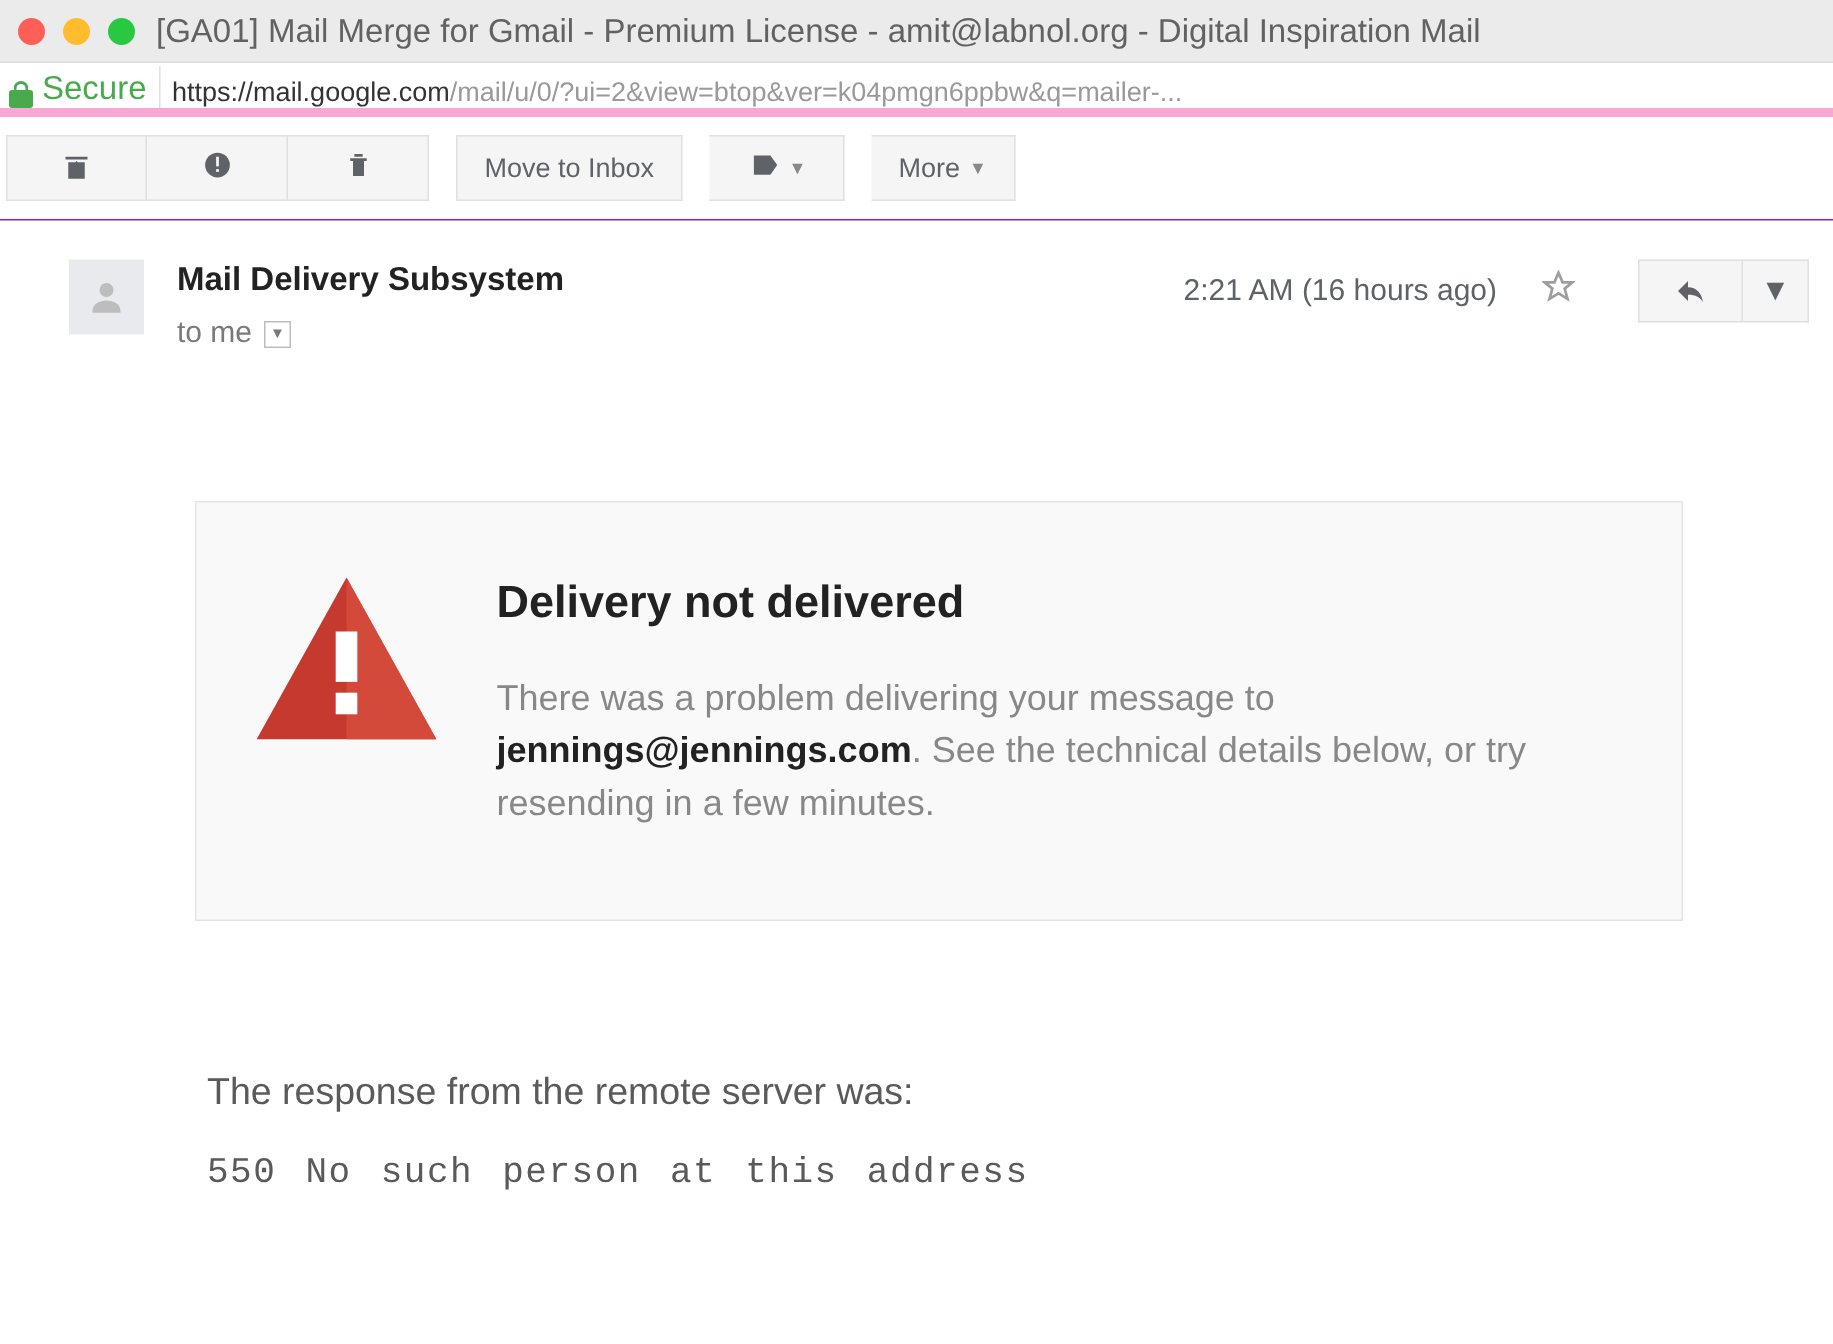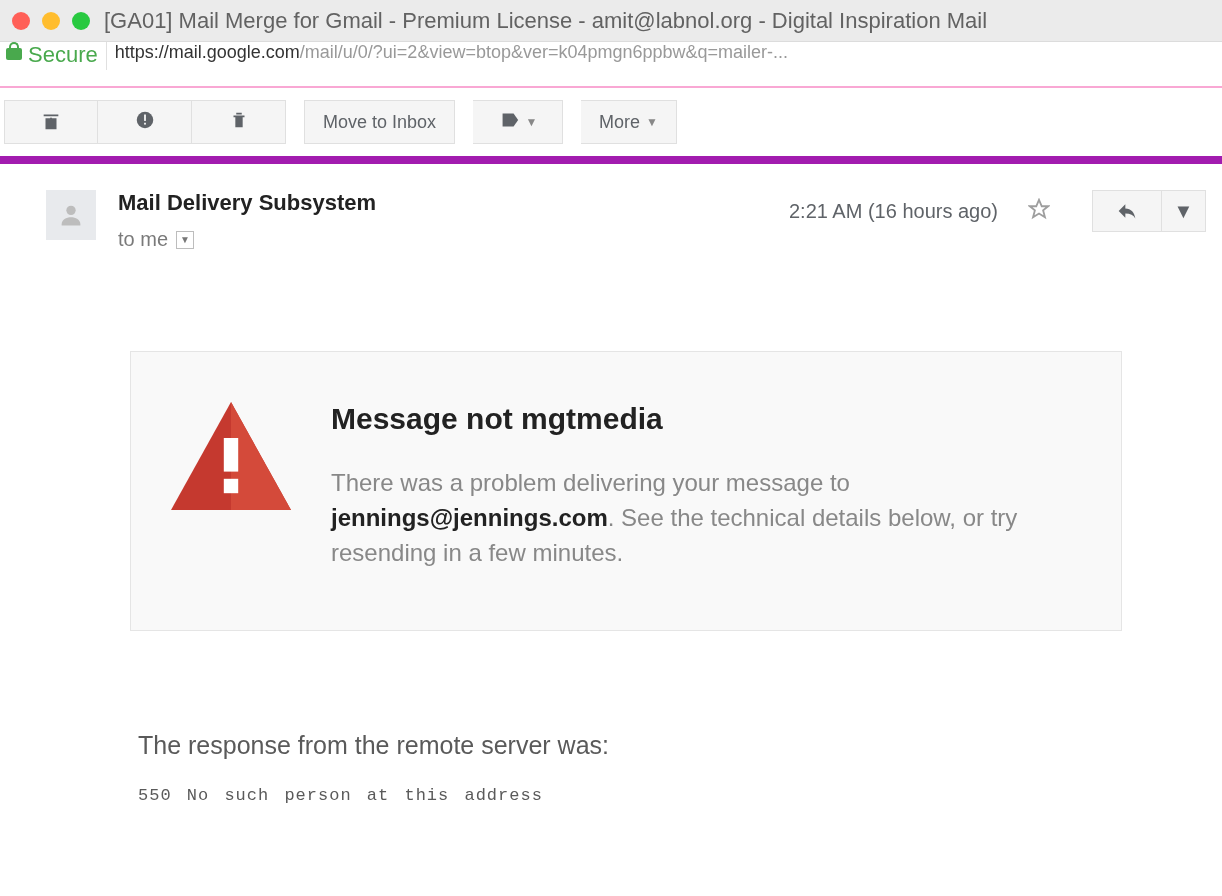--- a/index.html
+++ b/index.html
@@ -8,31 +8,31 @@
     
     .titlebar { display: flex; align-items: center; height: 42px; background: #ebebeb; border-bottom: 1px solid #dcdcdc; padding: 12px 12px; }
     .traffic { display: flex; gap: 12px; margin-right: 14px; }
     .dot { width: 18px; height: 18px; border-radius: 50%; }
     .dot-red { background: #ff5f57; }
     .dot-yellow { background: #ffbd2e; }
     .dot-green { background: #28c940; }
     .titlebar-title { color: #626262; font-size: 22px; white-space: nowrap; overflow: hidden; text-overflow: ellipsis; }
     
     
-    .addressbar { display: flex; align-items: flex-start; height: 46px; background: #fff; border-bottom: 2px solid #f9a8d4; padding: 0 6px; }
+    .addressbar { display: flex; align-items: flex-end; height: 36px; background: #fff; border-bottom: 6px solid #f9a8d4; padding: 0 6px; }
     .lock { width: 16px; height: 18px; margin-right: 6px; position: relative; }
     .lock .body { position:absolute; bottom:0; width:16px; height:12px; background:#49a94d; border-radius:2px; }
     .lock .shackle { position:absolute; top:0; left:3px; width:10px; height:10px; border:2px solid #49a94d; border-bottom:none; border-radius:6px 6px 0 0; }
     .secure-label { color:#49a94d; font-size:22px; margin-right: 8px; }
     .url-sep { width:1px; height:28px; background:#e0e0e0; margin-right:8px; }
     .url { font-size:18px; color:#999; white-space: nowrap; overflow:hidden; text-overflow:ellipsis; flex:1; }
     .url .dark { color:#333; }
     
     
-    .toolbar { display:flex; align-items:center; padding: 12px 4px; gap: 18px; background:#fff; border-bottom: 8px solid #a21caf; }
+    .toolbar { display:flex; align-items:center; padding: 12px 4px; gap: 18px; background:#fff; border-bottom: 1px solid #a21caf; }
     .tb-group { display:flex; }
     .tb-btn { display:flex; align-items:center; justify-content:center; height:44px; min-width:90px; padding: 0 18px; background:#f5f5f5; border:1px solid #e0e0e0; color:#5f6368; font-size:18px; cursor:pointer; }
     .tb-btn + .tb-btn { border-left: none; }
     .tb-btn svg { width:22px; height:22px; fill:#5f6368; }
     .tb-btn .caret { margin-left:6px; font-size:12px; color:#888; }
     .tb-btn.iconbtn { min-width: 94px; }
     
     
     .header-row { display:flex; align-items:flex-start; padding: 26px 16px 0 46px; position:relative; }
     .avatar { width:50px; height:50px; background:#e8eaed; display:flex; align-items:center; justify-content:center; margin-right: 22px; }
@@ -52,21 +52,21 @@
     .body-area { padding: 100px 100px 0 130px; }
     .notice { background:#f9f9f9; border:1px solid #e5e5e5; padding: 50px 40px 60px 40px; display:flex; gap:40px; align-items:flex-start; }
     .warn-tri { width:120px; flex-shrink:0; }
     .notice-text { }
     .notice-title { font-size:30px; font-weight:bold; color:#222; margin-bottom:30px; }
     .notice-desc { font-size:24px; color:#888; line-height:1.45; }
     .notice-desc b { color:#222; font-weight:bold; }
     
     .response-block { margin-top: 100px; padding-left: 8px; }
     .response-label { font-size:25px; color:#5a5a5a; margin-bottom: 26px; }
-    .response-code { font-family: "Courier New", Courier, monospace; font-size:17px; color:#5a5a5a; letter-spacing: 1px; word-spacing: 4px; }
+    .response-code { font-family: "Courier New", Courier, monospace; font-size:24px; color:#5a5a5a; letter-spacing: 1px; word-spacing: 4px; }
   </style>
 </head>
 <body>
 
 <div class="titlebar">
   <div class="traffic">
     <div class="dot dot-red"></div>
     <div class="dot dot-yellow"></div>
     <div class="dot dot-green"></div>
   </div>
@@ -166,21 +166,21 @@
   <div class="notice">
     <div class="warn-tri">
       <svg viewBox="0 0 100 90">
         <polygon points="50,0 100,90 0,90" fill="#c5392f"></polygon>
         <polygon points="50,0 100,90 50,90" fill="#d44a3a"></polygon>
         <rect x="44" y="30" width="12" height="28" fill="#fff"></rect>
         <rect x="44" y="64" width="12" height="12" fill="#fff"></rect>
       </svg>
     </div>
     <div class="notice-text">
-      <div class="notice-title">Message not mgtmedia</div>
+      <div class="notice-title">Delivery not delivered</div>
       <div class="notice-desc">
         <span>There was a problem delivering your message to </span><b>jennings@jennings.com</b><span>. See the technical details below, or try resending in a few minutes.</span>
       </div>
     </div>
   </div>
 
   <div class="response-block">
     <div class="response-label">The response from the remote server was:</div>
     <div class="response-code">550 No such person at this address</div>
   </div>

